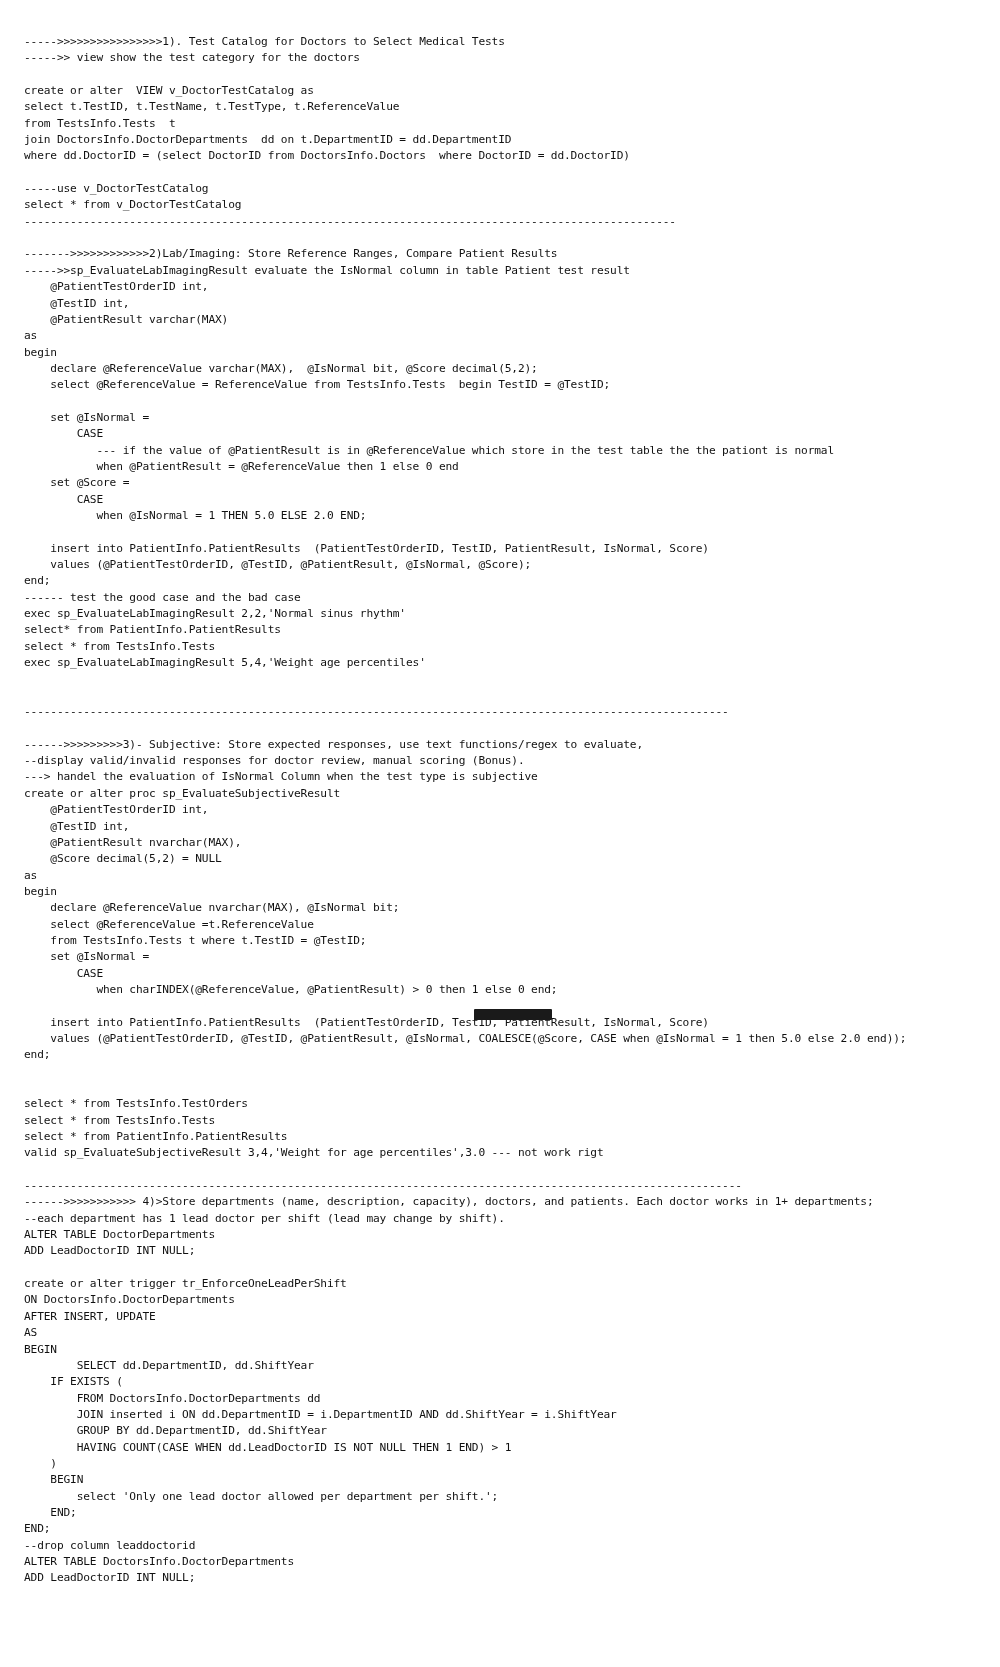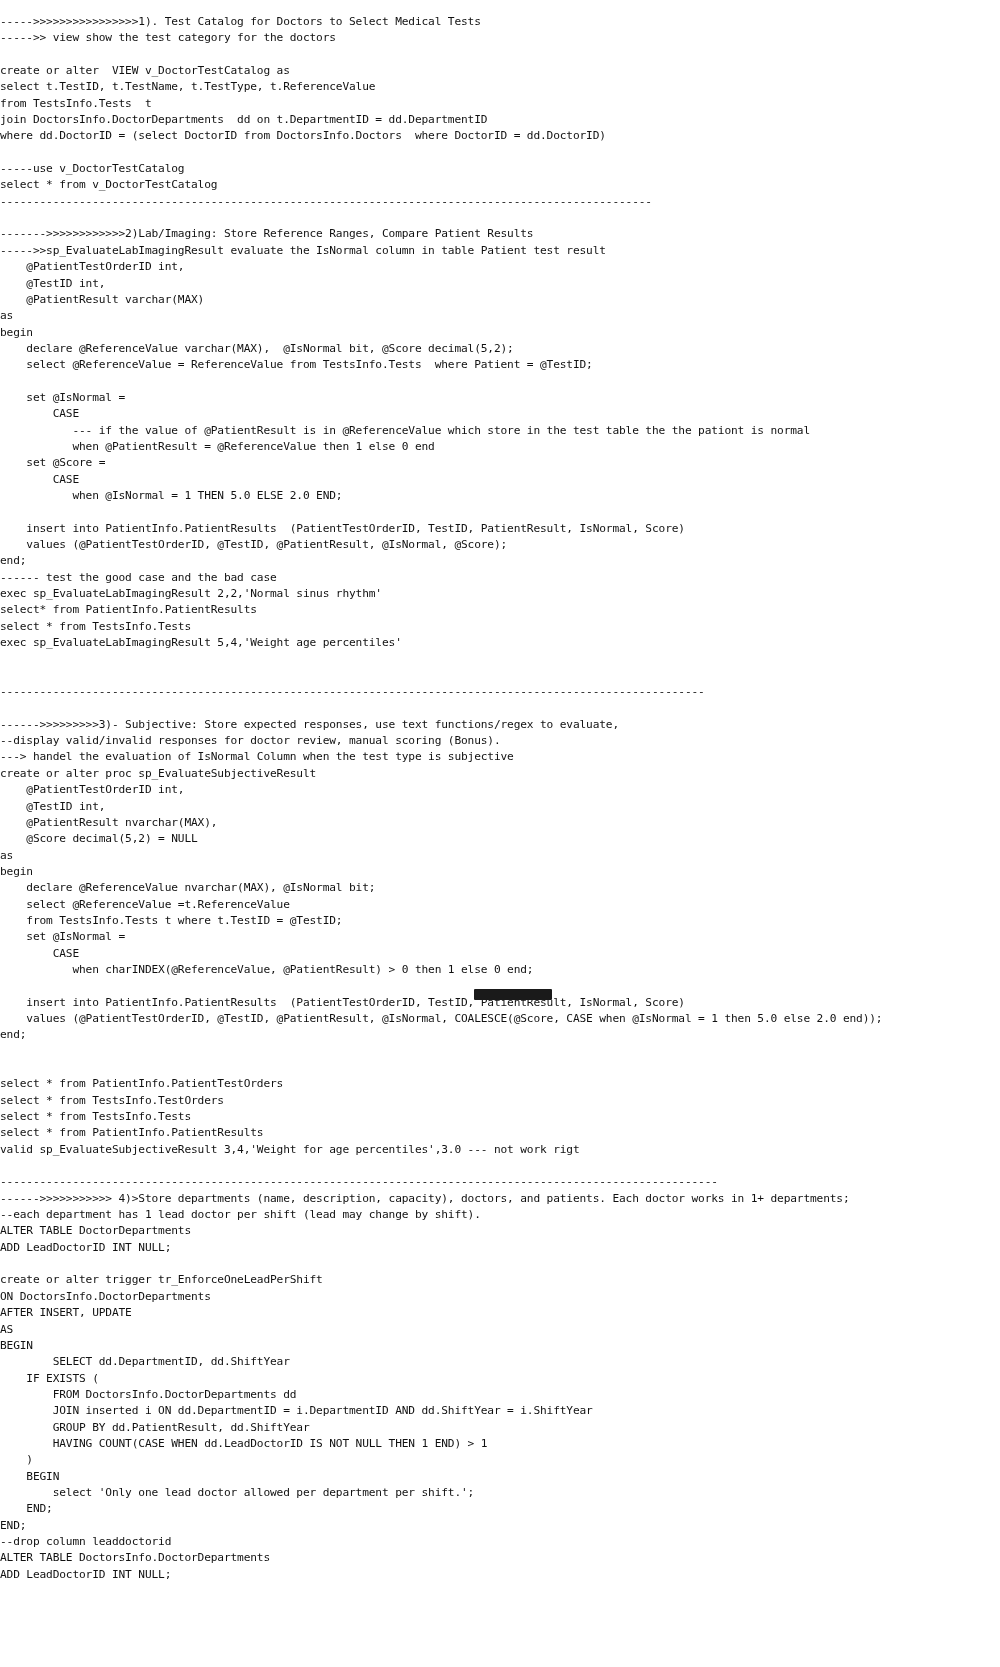--- a/index.html
+++ b/index.html
@@ -6,22 +6,23 @@
     margin: 0;
     padding: 0;
     background: #ffffff;
   }
   body {
     width: 1000px;
     min-height: 1667px;
     font-family: "DejaVu Sans Mono", "Liberation Mono", monospace;
   }
   #sql-document {
-    padding: 14px 18px 10px 0;
+    padding: 14px 18px 10px 24px;
     box-sizing: border-box;
+    margin-top: 20px;
   }
   .code-line {
     font-family: "DejaVu Sans Mono", "Liberation Mono", monospace;
     font-size: 11.2px;
     line-height: 16.35px;
     color: #111111;
     white-space: pre;
     letter-spacing: -0.15px;
     min-height: 16.35px;
   }
@@ -62,21 +63,21 @@
       <div class="code-line">---------------------------------------------------------------------------------------------------</div>
       <div class="code-line blank">&nbsp;</div>
       <div class="code-line">-------&gt;&gt;&gt;&gt;&gt;&gt;&gt;&gt;&gt;&gt;&gt;&gt;2)Lab/Imaging: Store Reference Ranges, Compare Patient Results</div>
       <div class="code-line">-----&gt;&gt;sp_EvaluateLabImagingResult evaluate the IsNormal column in table Patient test result</div>
       <div class="code-line">    @PatientTestOrderID int,</div>
       <div class="code-line">    @TestID int,</div>
       <div class="code-line">    @PatientResult varchar(MAX)</div>
       <div class="code-line">as</div>
       <div class="code-line">begin</div>
       <div class="code-line">    declare @ReferenceValue varchar(MAX),  @IsNormal bit, @Score decimal(5,2);</div>
-      <div class="code-line">    select @ReferenceValue = ReferenceValue from TestsInfo.Tests  where Patient = @TestID;</div>
+      <div class="code-line">    select @ReferenceValue = ReferenceValue from TestsInfo.Tests  begin TestID = @TestID;</div>
       <div class="code-line blank">&nbsp;</div>
       <div class="code-line">    set @IsNormal =</div>
       <div class="code-line">        CASE</div>
       <div class="code-line">           --- if the value of @PatientResult is in @ReferenceValue which store in the test table the the pationt is normal</div>
       <div class="code-line">           when @PatientResult = @ReferenceValue then 1 else 0 end</div>
       <div class="code-line">    set @Score =</div>
       <div class="code-line">        CASE</div>
       <div class="code-line">           when @IsNormal = 1 THEN 5.0 ELSE 2.0 END;</div>
       <div class="code-line blank">&nbsp;</div>
       <div class="code-line">    insert into PatientInfo.PatientResults  (PatientTestOrderID, TestID, PatientResult, IsNormal, Score)</div>
@@ -106,42 +107,41 @@
       <div class="code-line">    from TestsInfo.Tests t where t.TestID = @TestID;</div>
       <div class="code-line">    set @IsNormal =</div>
       <div class="code-line">        CASE</div>
       <div class="code-line">           when charINDEX(@ReferenceValue, @PatientResult) &gt; 0 then 1 else 0 end;</div>
       <div class="code-line blank">&nbsp;</div>
       <div class="code-line">    insert into PatientInfo.PatientResults  (PatientTestOrderID, TestID, PatientResult, IsNormal, Score)</div>
       <div class="code-line">    values (@PatientTestOrderID, @TestID, @PatientResult, @IsNormal, COALESCE(@Score, CASE when @IsNormal = 1 then 5.0 else 2.0 end));</div>
       <div class="code-line">end;</div>
       <div class="code-line blank">&nbsp;</div>
       <div class="code-line blank">&nbsp;</div>
-      <div class="code-line">select * from PatientInfo.PatientTestOrders</div>
       <div class="code-line">select * from TestsInfo.TestOrders</div>
       <div class="code-line">select * from TestsInfo.Tests</div>
       <div class="code-line">select * from PatientInfo.PatientResults</div>
       <div class="code-line">valid sp_EvaluateSubjectiveResult 3,4,'Weight for age percentiles',3.0 --- not work rigt</div>
       <div class="code-line blank">&nbsp;</div>
       <div class="code-line">-------------------------------------------------------------------------------------------------------------</div>
       <div class="code-line">------&gt;&gt;&gt;&gt;&gt;&gt;&gt;&gt;&gt;&gt;&gt; 4)&gt;Store departments (name, description, capacity), doctors, and patients. Each doctor works in 1+ departments;</div>
       <div class="code-line">--each department has 1 lead doctor per shift (lead may change by shift).</div>
       <div class="code-line">ALTER TABLE DoctorDepartments</div>
       <div class="code-line">ADD LeadDoctorID INT NULL;</div>
       <div class="code-line blank">&nbsp;</div>
       <div class="code-line">create or alter trigger tr_EnforceOneLeadPerShift</div>
       <div class="code-line">ON DoctorsInfo.DoctorDepartments</div>
       <div class="code-line">AFTER INSERT, UPDATE</div>
       <div class="code-line">AS</div>
       <div class="code-line">BEGIN</div>
       <div class="code-line">        SELECT dd.DepartmentID, dd.ShiftYear</div>
       <div class="code-line">    IF EXISTS (</div>
       <div class="code-line">        FROM DoctorsInfo.DoctorDepartments dd</div>
       <div class="code-line">        JOIN inserted i ON dd.DepartmentID = i.DepartmentID AND dd.ShiftYear = i.ShiftYear</div>
-      <div class="code-line">        GROUP BY dd.PatientResult, dd.ShiftYear</div>
+      <div class="code-line">        GROUP BY dd.DepartmentID, dd.ShiftYear</div>
       <div class="code-line">        HAVING COUNT(CASE WHEN dd.LeadDoctorID IS NOT NULL THEN 1 END) &gt; 1</div>
       <div class="code-line">    )</div>
       <div class="code-line">    BEGIN</div>
       <div class="code-line">        select 'Only one lead doctor allowed per department per shift.';</div>
       <div class="code-line">    END;</div>
       <div class="code-line">END;</div>
       <div class="code-line">--drop column leaddoctorid</div>
       <div class="code-line">ALTER TABLE DoctorsInfo.DoctorDepartments</div>
       <div class="code-line">ADD LeadDoctorID INT NULL;</div>
     </div>

